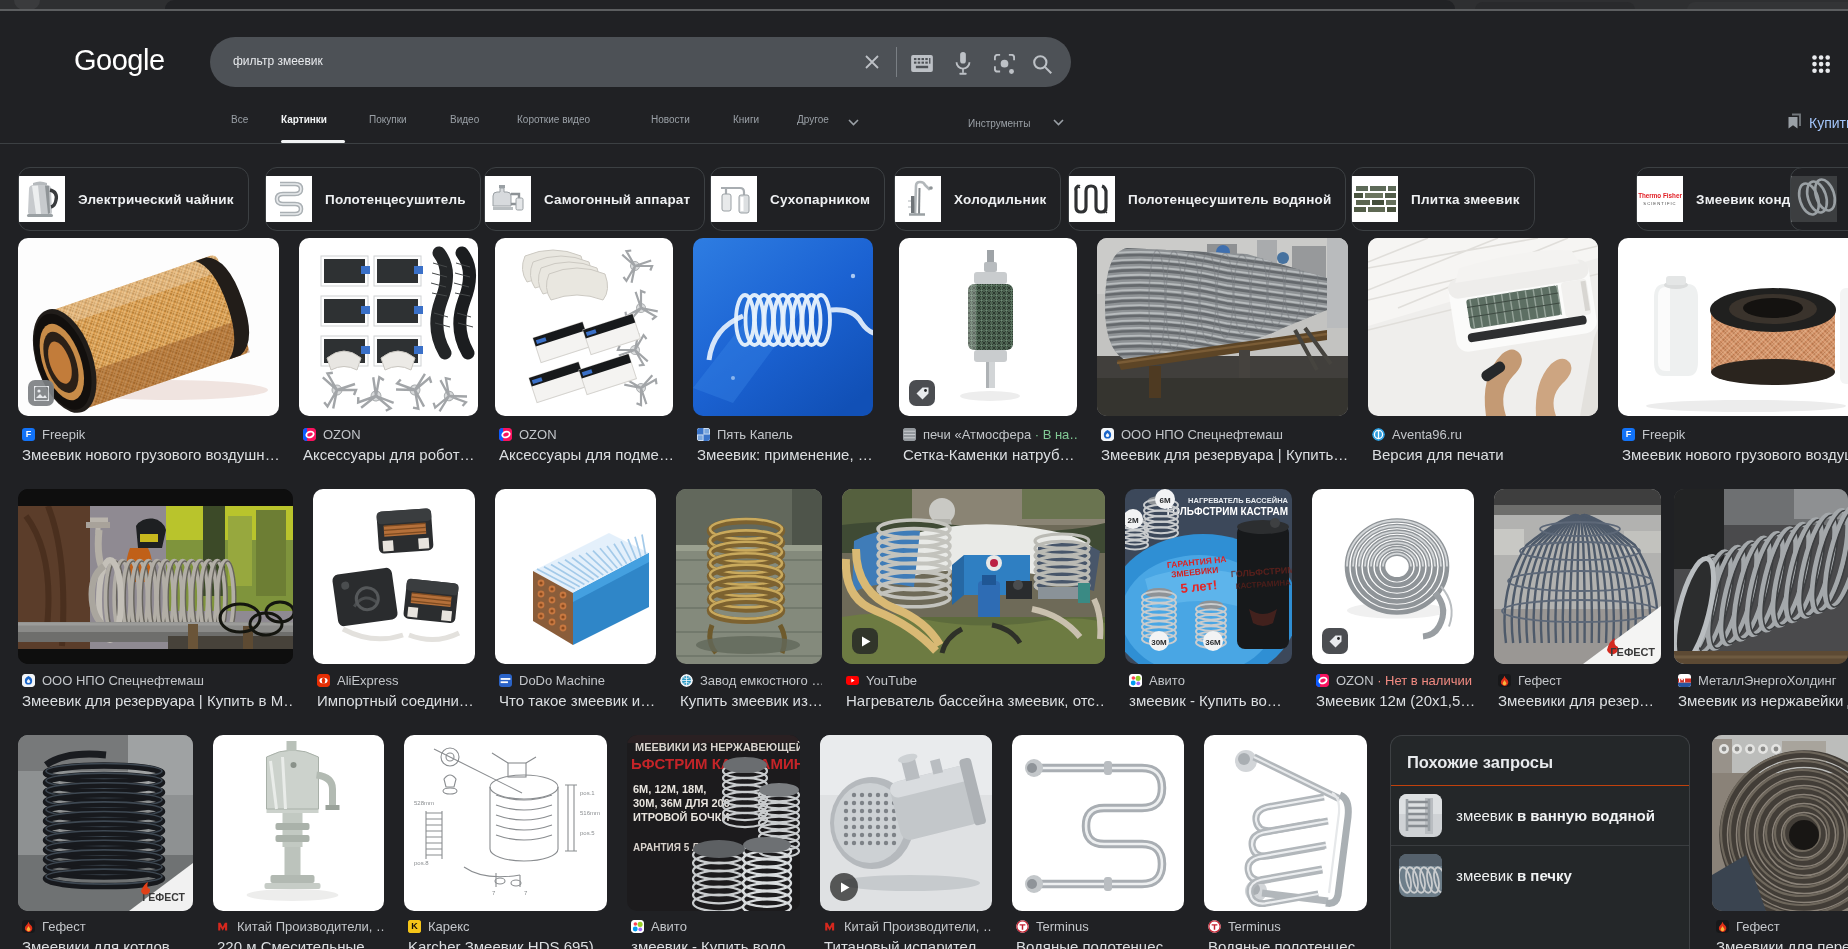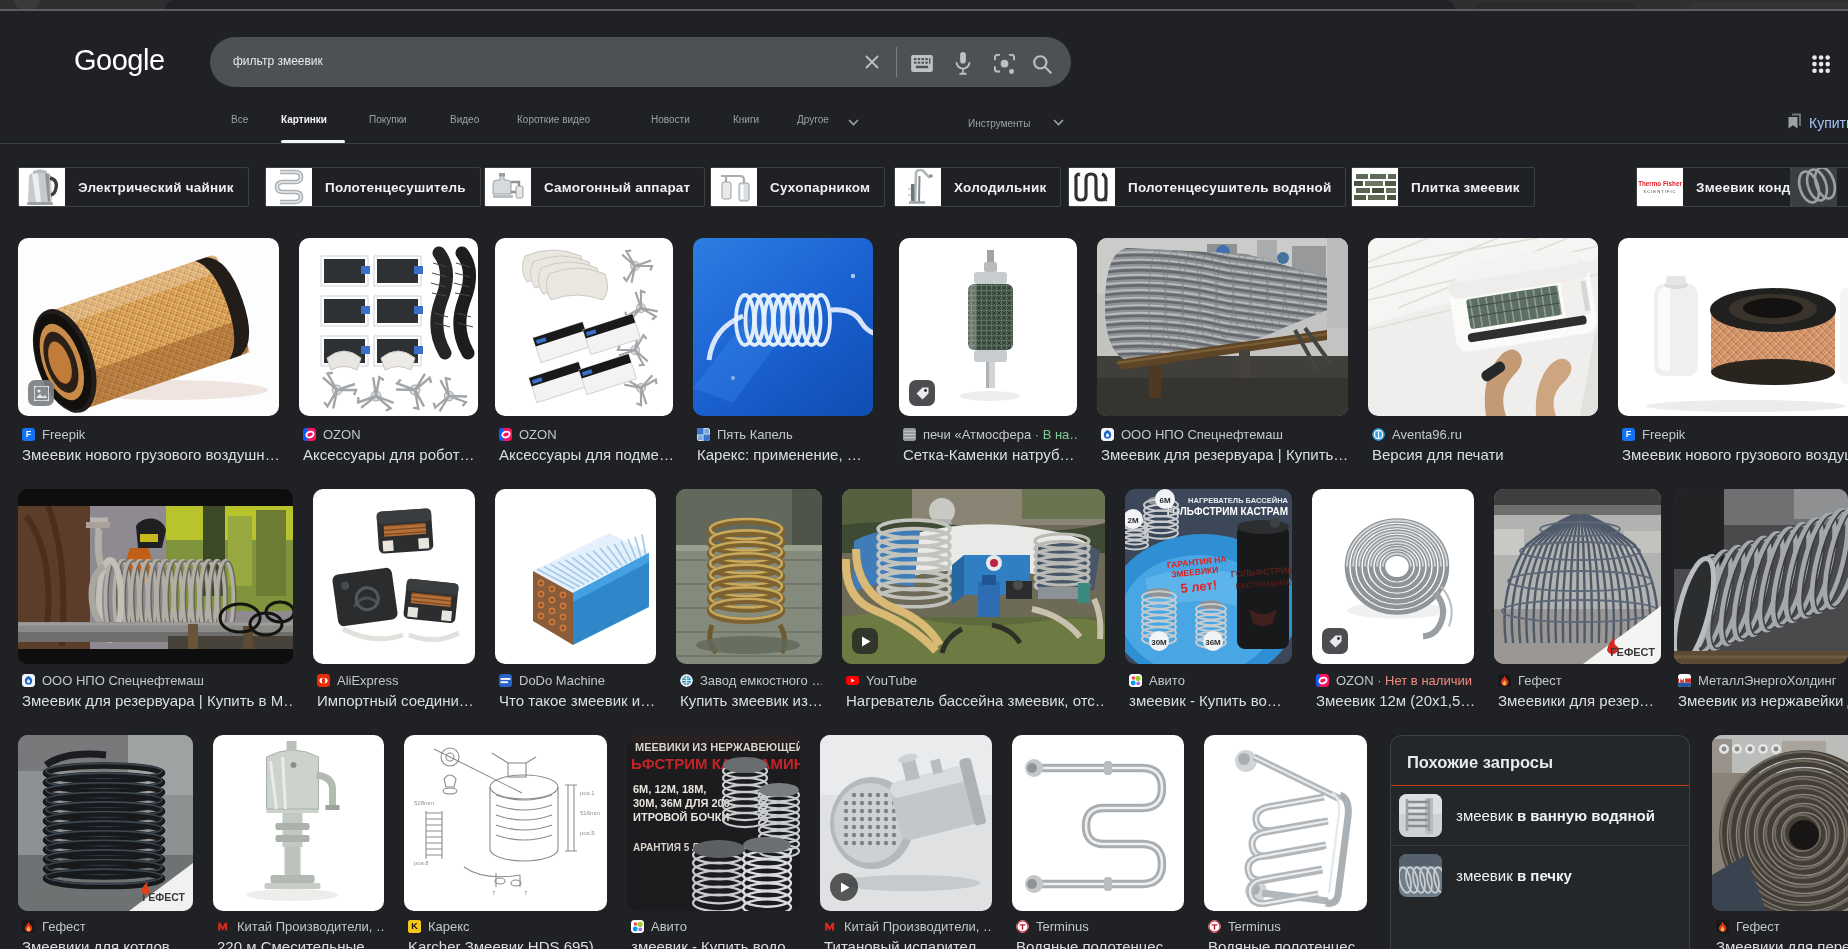--- a/index.html
+++ b/index.html
@@ -3,21 +3,21 @@
 *{margin:0;padding:0;box-sizing:border-box}
 html,body{width:1848px;height:949px;overflow:hidden}
 body{background:#202124;font-family:"Liberation Sans",sans-serif;position:relative}
 .abs{position:absolute}
 .img{position:absolute;border-radius:10px;overflow:hidden}
 .src{position:absolute;height:16px;display:flex;align-items:center;font-size:13px;color:#c3c6ca;white-space:nowrap;overflow:hidden}
 .src .fav{width:13px;height:13px;margin-right:7px;flex:0 0 13px;border-radius:3px;overflow:hidden;position:relative}
 .src .fav svg{width:13px;height:13px;display:block}
 .src .fav div{font-size:9px !important}
 .ttl{position:absolute;font-size:15px;color:#dcdfe2;white-space:nowrap;overflow:hidden}
-.chip{position:absolute;top:167px;height:40px;background:#202124;border:1px solid #3c4043;border-radius:2px;display:flex;align-items:center;overflow:hidden}
+.chip{position:absolute;top:167px;height:64px;background:#202124;border:1px solid #3c4043;border-radius:12px;display:flex;align-items:center;overflow:hidden}
 .chip .ci{width:46px;height:46px;flex:0 0 46px;background:#fff;position:relative;overflow:hidden}
 .chip .ct{font-size:13.5px;font-weight:700;letter-spacing:.2px;color:#eef0f2;padding:0 14px 0 13px;white-space:nowrap}
 .tab{position:absolute;font-size:10px;color:#9aa0a6;white-space:nowrap}
 .badge{position:absolute;left:10px;bottom:10px;width:26px;height:26px;background:rgba(32,33,36,.78);border-radius:7px;display:flex;align-items:center;justify-content:center}
 </style></head><body>
 
 <div class="abs" style="left:0;top:0;width:1848px;height:10px;background:#2e2f31"></div>
 <div class="abs" style="left:14px;top:0;width:26px;height:10px;background:#3a3b3d;border-radius:0 0 10px 10px"></div>
 <div class="abs" style="left:165px;top:0;width:1290px;height:10px;background:#212225;border-radius:9px 9px 0 0"></div>
 <div class="abs" style="left:1475px;top:2px;width:160px;height:8px;background:#292a2c;border-radius:8px 8px 0 0"></div>
@@ -448,21 +448,21 @@
       <svg viewBox="0 0 16 16">
         <rect width="16" height="16" fill="#dfe9f5"></rect>
         <rect x="0" y="0" width="8" height="8" fill="#3b74c9"></rect>
         <rect x="8" y="8" width="8" height="8" fill="#3b74c9"></rect>
         <rect x="9" y="1" width="6" height="6" fill="#7aa6dd"></rect>
         <rect x="1" y="9" width="6" height="6" fill="#7aa6dd"></rect>
       </svg>
     </div>
     <span>Пять Капель</span>
   </div>
-<div class="ttl" style="left:697px;top:446px;width:176px">Карекс: применение, …</div>
+<div class="ttl" style="left:697px;top:446px;width:176px">Змеевик: применение, …</div>
 <div class="img" style="left:899px;top:238px;width:178px;height:178px"><svg width="178" height="178" viewBox="0 0 178 178" preserveAspectRatio="none">
       <rect width="178" height="178" fill="#fff"></rect>
       <rect x="88.0" y="12" width="7" height="16" fill="#9ea3a7"></rect>
       <rect x="85.0" y="24" width="13" height="10" rx="2" fill="#b8bcbf"></rect>
       <rect x="75.0" y="34" width="33" height="12" rx="3" fill="#c9ccce"></rect>
       <defs>
         <pattern id="gm" width="5" height="5" patternUnits="userSpaceOnUse">
           <rect width="5" height="5" fill="#4e6352"></rect>
           <path d="M0 0 L5 5 M5 0 L0 5" stroke="#2c3a2f" stroke-width="1"></path>
           <circle cx="2.5" cy="2.5" r="1" fill="#6d8a74"></circle>

